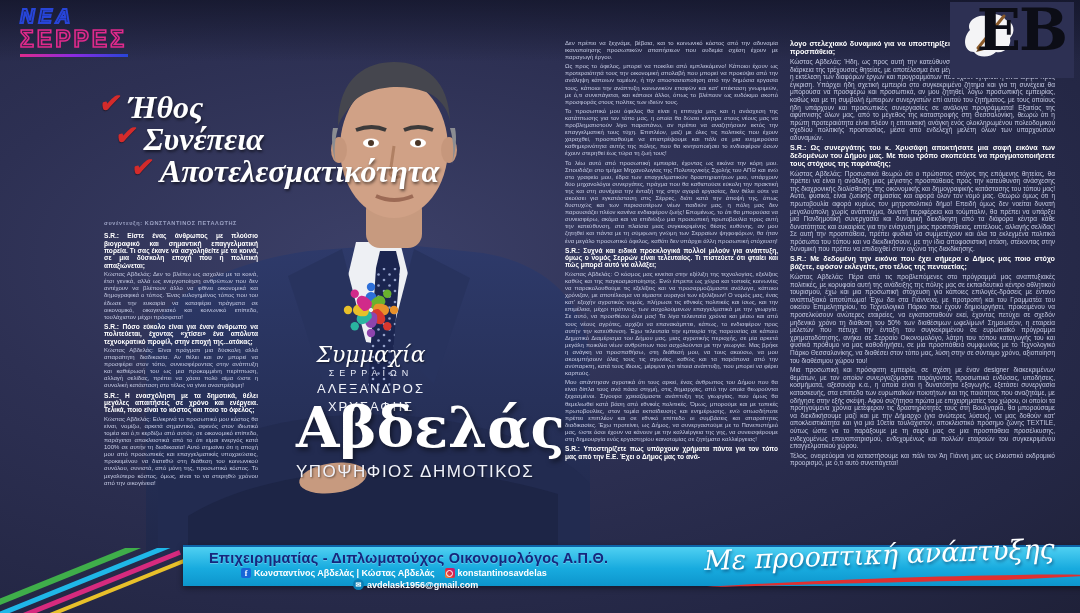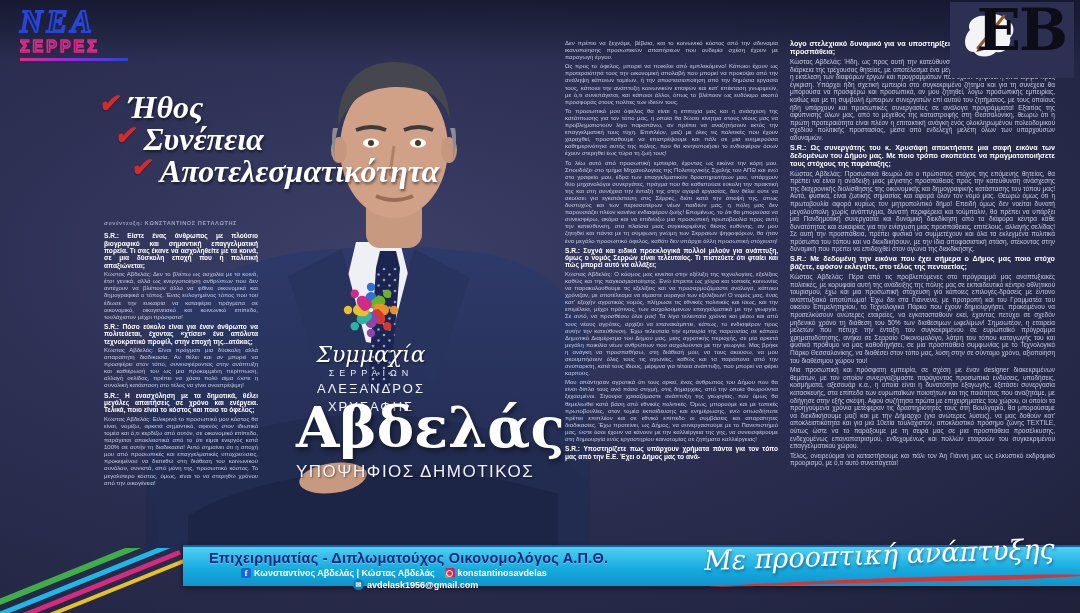--- a/index.html
+++ b/index.html
@@ -5,23 +5,23 @@
   html,body{margin:0;padding:0;background:#14162a;}
   #stage{position:relative;width:1080px;height:613px;overflow:hidden;
     background:radial-gradient(ellipse at 35% 42%, #3c4068 0%, #2d3053 42%, #242745 78%, #1f2139 100%);
     font-family:"Liberation Sans",sans-serif;}
   .abs{position:absolute;}
   
   #topshade{left:0;top:0;width:1080px;height:62px;background:linear-gradient(180deg,rgba(18,20,40,.75),rgba(18,20,40,0));z-index:1;}
 
   
   #brand{left:20px;top:6px;z-index:6;line-height:1;}
-  #brand .l1{font-size:31px;font-weight:bold;letter-spacing:4px;color:rgba(25,40,150,.30);
-    -webkit-text-stroke:2px #2745d8;text-stroke:2px #2745d8;font-style:italic;font-family:Liberation Serif, serif;}
-  #brand .l2{font-size:16px;font-weight:bold;letter-spacing:3px;color:rgba(160,20,100,.25);
+  #brand .l1{font-size:20px;font-weight:bold;letter-spacing:4px;color:rgba(25,40,150,.30);
+    -webkit-text-stroke:2px #2745d8;text-stroke:2px #2745d8;font-style:italic;}
+  #brand .l2{font-size:23px;font-weight:bold;letter-spacing:3px;color:rgba(160,20,100,.25);
     -webkit-text-stroke:1.6px #e02a8c;margin-top:2px;}
   #brand .rule{width:108px;height:3px;margin-top:3px;background:linear-gradient(90deg,#e02a8c,#8a2be2,#2745d8);}
 
   
   #motto{left:128px;top:14px;z-index:6;font-style:italic;font-weight:bold;letter-spacing:2px;}
   #motto .m1{color:#cf3b35;text-shadow:1px 1px 0 #2745d8;font-size:15px;}
   #motto .m2{color:#eef0f8;font-size:15px;margin:1px 0 0 34px;text-shadow:1px 1px 2px rgba(0,0,0,.5);}
   #motto .m3{color:rgba(210,215,235,.30);font-size:15px;margin:1px 0 0 92px;}
 
   

